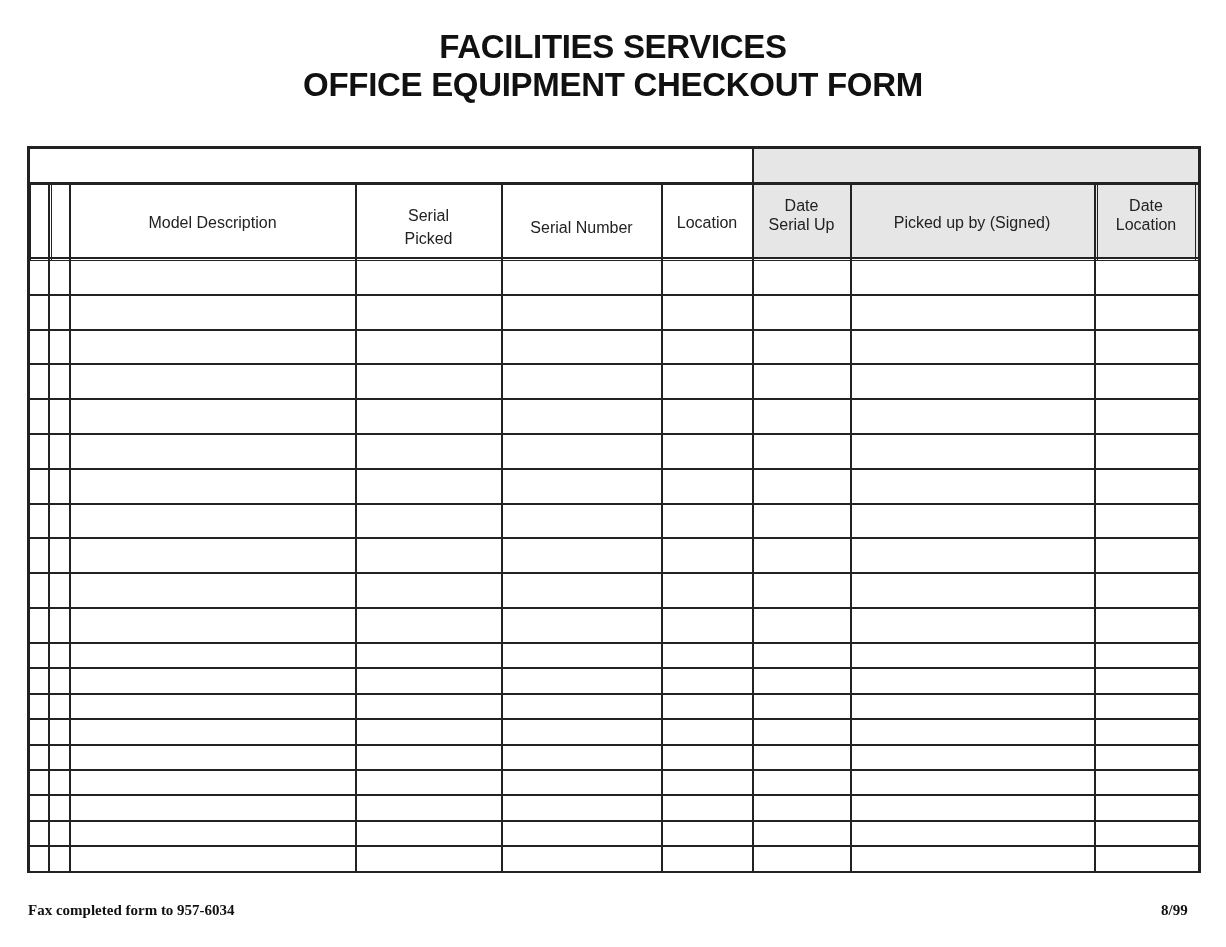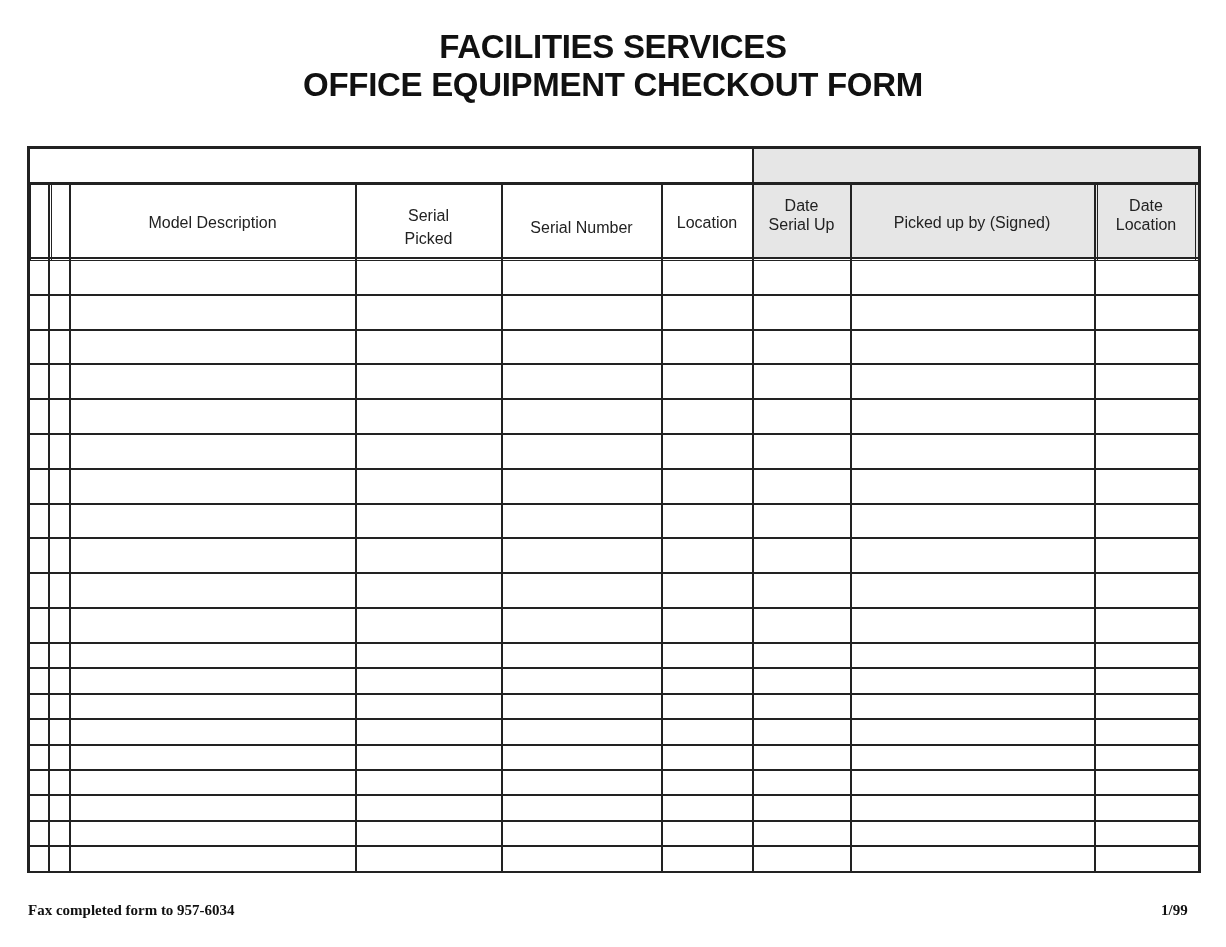--- a/index.html
+++ b/index.html
@@ -327,13 +327,13 @@
         <div class="cell" style="left: 503px; top: 847px; width: 158px; height: 24px;"></div>
         <div class="cell" style="left: 663px; top: 847px; width: 89px; height: 24px;"></div>
         <div class="cell" style="left: 754px; top: 847px; width: 96px; height: 24px;"></div>
         <div class="cell" style="left: 852px; top: 847px; width: 242px; height: 24px;"></div>
         <div class="cell" style="left: 1096px; top: 847px; width: 102px; height: 24px;"></div>
       </div>
     </div>
 </div>
 
 <div class="footer-left">Fax completed form to 957-6034</div>
-<div class="footer-right">1/99</div>
+<div class="footer-right">8/99</div>
 
 </body></html>

